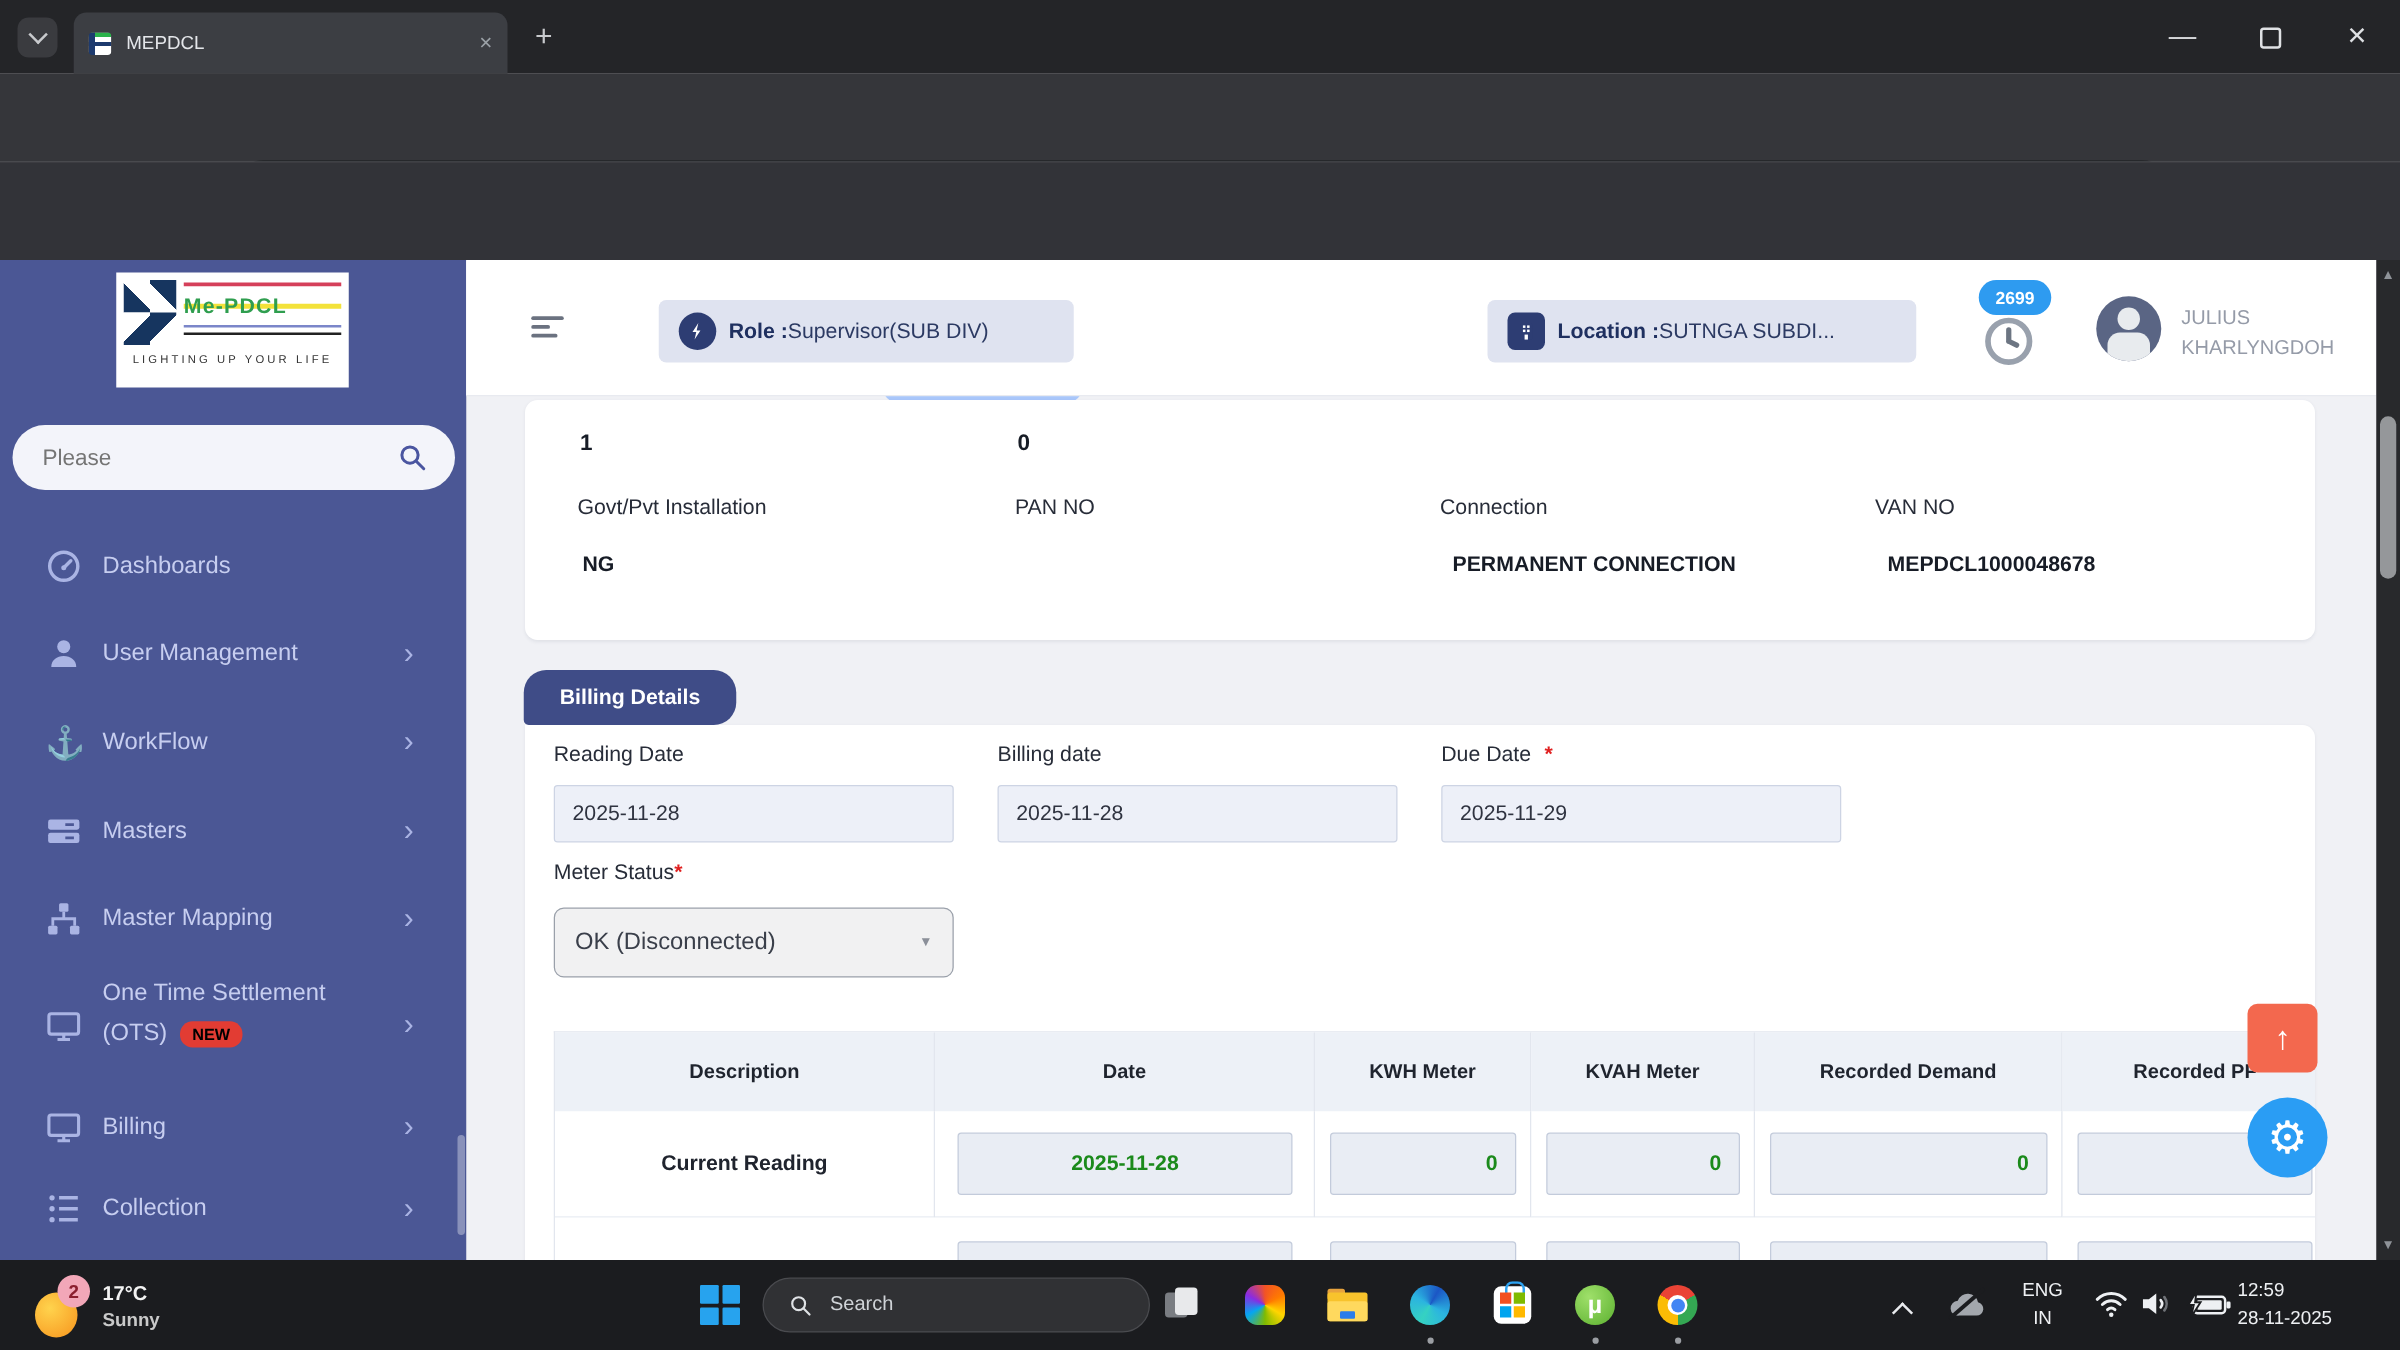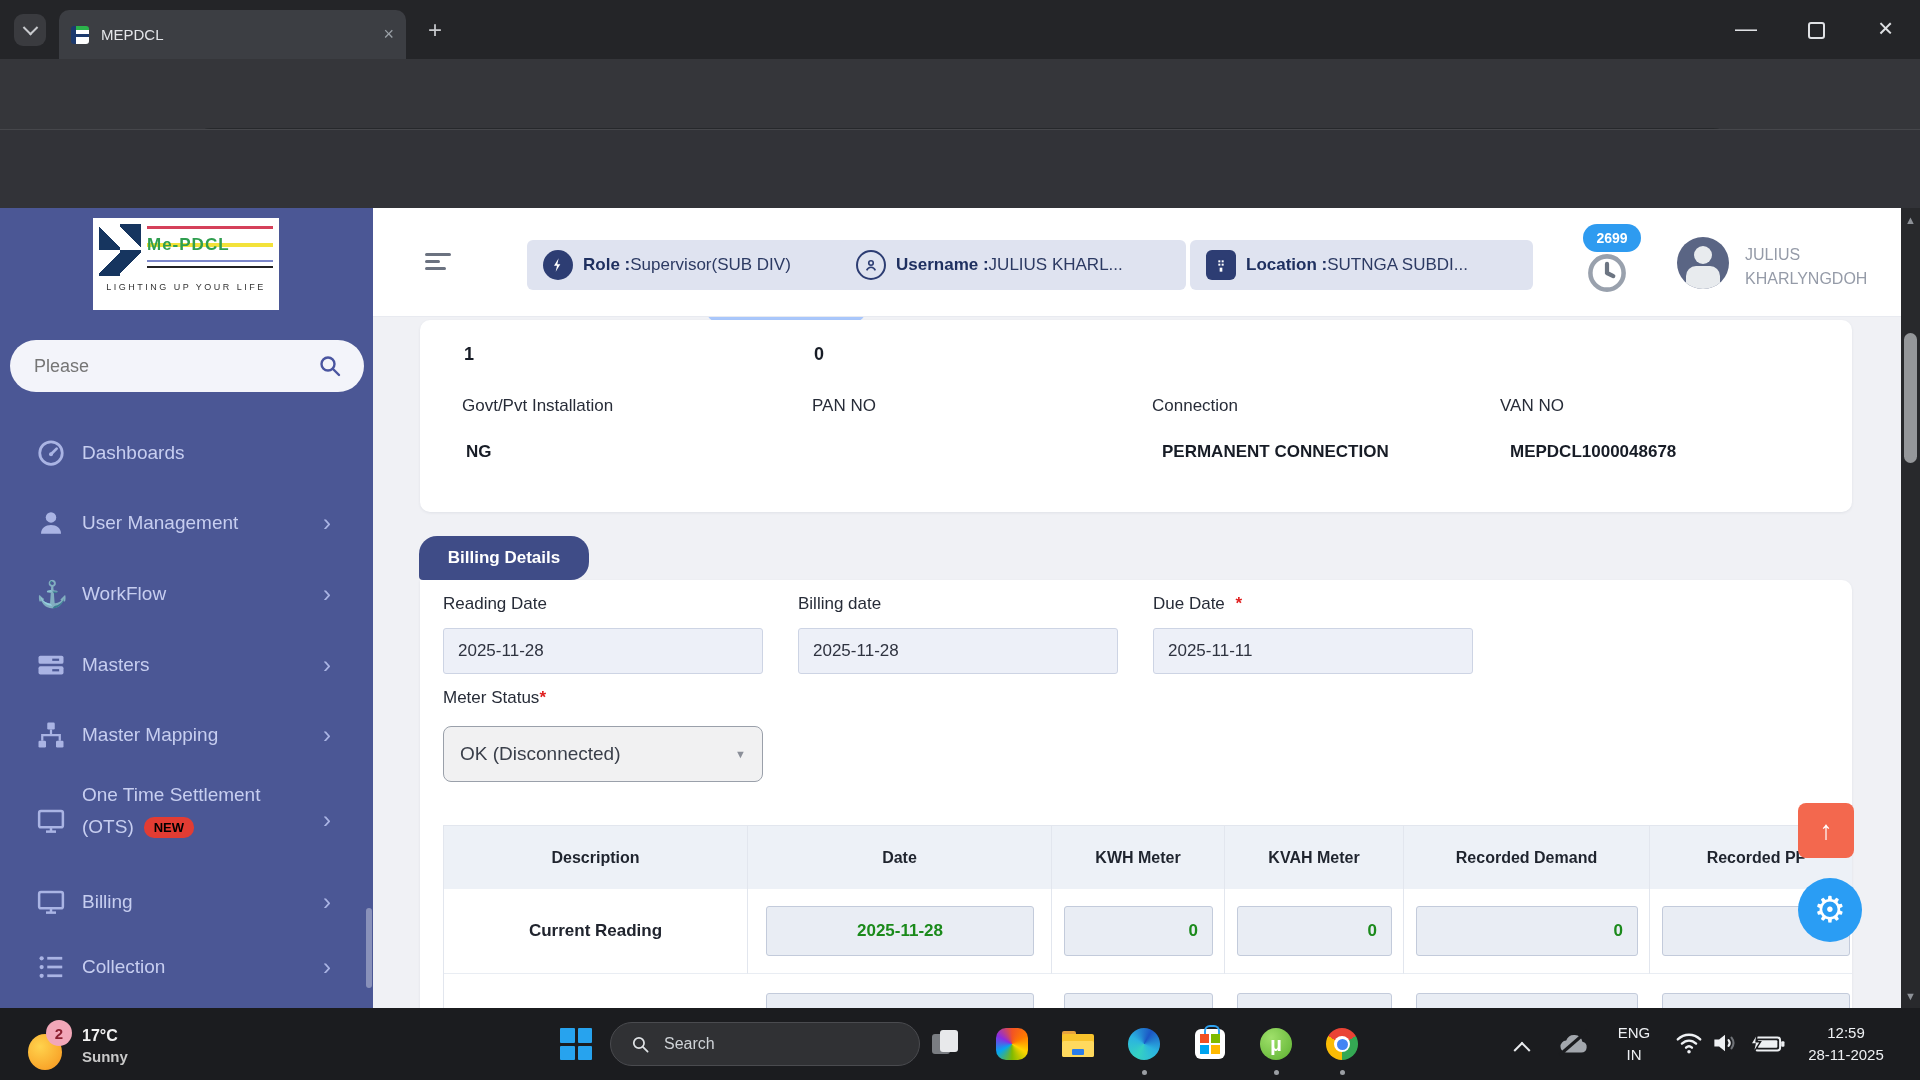--- a/index.html
+++ b/index.html
@@ -261,30 +261,20 @@
   <div class="abs hbtn" style="left:527px;width:332px;">
     <span class="hico">
       <svg width="16" height="16" viewBox="0 0 24 24">
           <path d="M13 2L6 13h4.5L8.5 22l7-11H11l2-9z" fill="#fff"></path>
         </svg>
     </span>
     <span class="hlabel">Role :</span>
     <span>Supervisor(SUB DIV)</span>
   </div>
 
-  <div class="abs hbtn" style="left:840px;width:346px;">
-    <span class="hico" style="background:transparent;border:2.5px solid #2d3d73;box-sizing:border-box;">
-      <svg width="16" height="16" viewBox="0 0 24 24">
-        <circle cx="12" cy="9" r="3.4" fill="none" stroke="#2d3d73" stroke-width="2.4"></circle>
-        <path d="M5.5 20c1.5-3.4 3.9-4.6 6.5-4.6s5 1.2 6.5 4.6" fill="none" stroke="#2d3d73" stroke-width="2.4"></path>
-      </svg>
-    </span>
-    <span class="hlabel">Username :</span>
-    <span>JULIUS KHARL...</span>
-  </div>
 
   <div class="abs hbtn" style="left:1190px;width:343px;">
     <span class="hico" style="border-radius:6px;">
       <svg width="16" height="16" viewBox="0 0 24 24">
         <rect x="5" y="2" width="14" height="20" rx="1.5" fill="#2d3d73"></rect>
         <rect x="8" y="5" width="3" height="3" fill="#fff"></rect>
           <rect x="13" y="5" width="3" height="3" fill="#fff"></rect>
         <rect x="8" y="10" width="3" height="3" fill="#fff"></rect>
           <rect x="13" y="10" width="3" height="3" fill="#fff"></rect>
         <rect x="10" y="16" width="4" height="6" fill="#fff"></rect>
@@ -336,21 +326,21 @@
       <span class="red" style="margin-left:6px;">*</span>
     </div>
 
     <div class="abs input" style="left:23px;top:48px;width:320px;height:46px;">
         <span>2025-11-28</span>
       </div>
     <div class="abs input" style="left:378px;top:48px;width:320px;height:46px;">
         <span>2025-11-28</span>
       </div>
     <div class="abs input" style="left:733px;top:48px;width:320px;height:46px;">
-        <span>2025-11-11</span>
+        <span>2025-11-29</span>
       </div>
 
     <div class="abs fieldlbl" style="left:23px;top:108px;">
       <span>Meter Status</span><span class="red">*</span>
     </div>
     <div class="abs selectbox" style="left:23px;top:146px;width:320px;height:56px;">
       <span>OK (Disconnected)</span>
       <span style="margin-left:auto;font-size:11px;color:#8b8f99;">▼</span>
     </div>
 
@@ -508,18 +498,18 @@
 
   <div class="abs" style="left:1748px;top:1032px;">
     <svg width="38" height="24" viewBox="0 0 34 22">
       <rect x="6" y="5" width="23" height="12" rx="2.5" fill="none" stroke="#eef0f3" stroke-width="1.8"></rect>
       <rect x="30" y="8.5" width="3" height="5" rx="1" fill="#eef0f3"></rect>
       <rect x="8.5" y="7.5" width="18" height="7" rx="1" fill="#eef0f3"></rect>
       <path d="M8 1L2 11h4l-2 9 7-11H7l1-8z" fill="#eef0f3" stroke="#1b1c1f" stroke-width="1.4"></path>
     </svg>
   </div>
 
-  <div class="abs" style="left:1790px;top:1022px;width:112px;height:44px;text-align:center;line-height:22px;">
+  <div class="abs" style="left:1790px;top:1022px;width:112px;height:44px;text-align:left;line-height:22px;">
     <div class="traytxt">12:59</div>
     <div class="traytxt">28-11-2025</div>
   </div>
 
 </div>
 
 </body></html>

